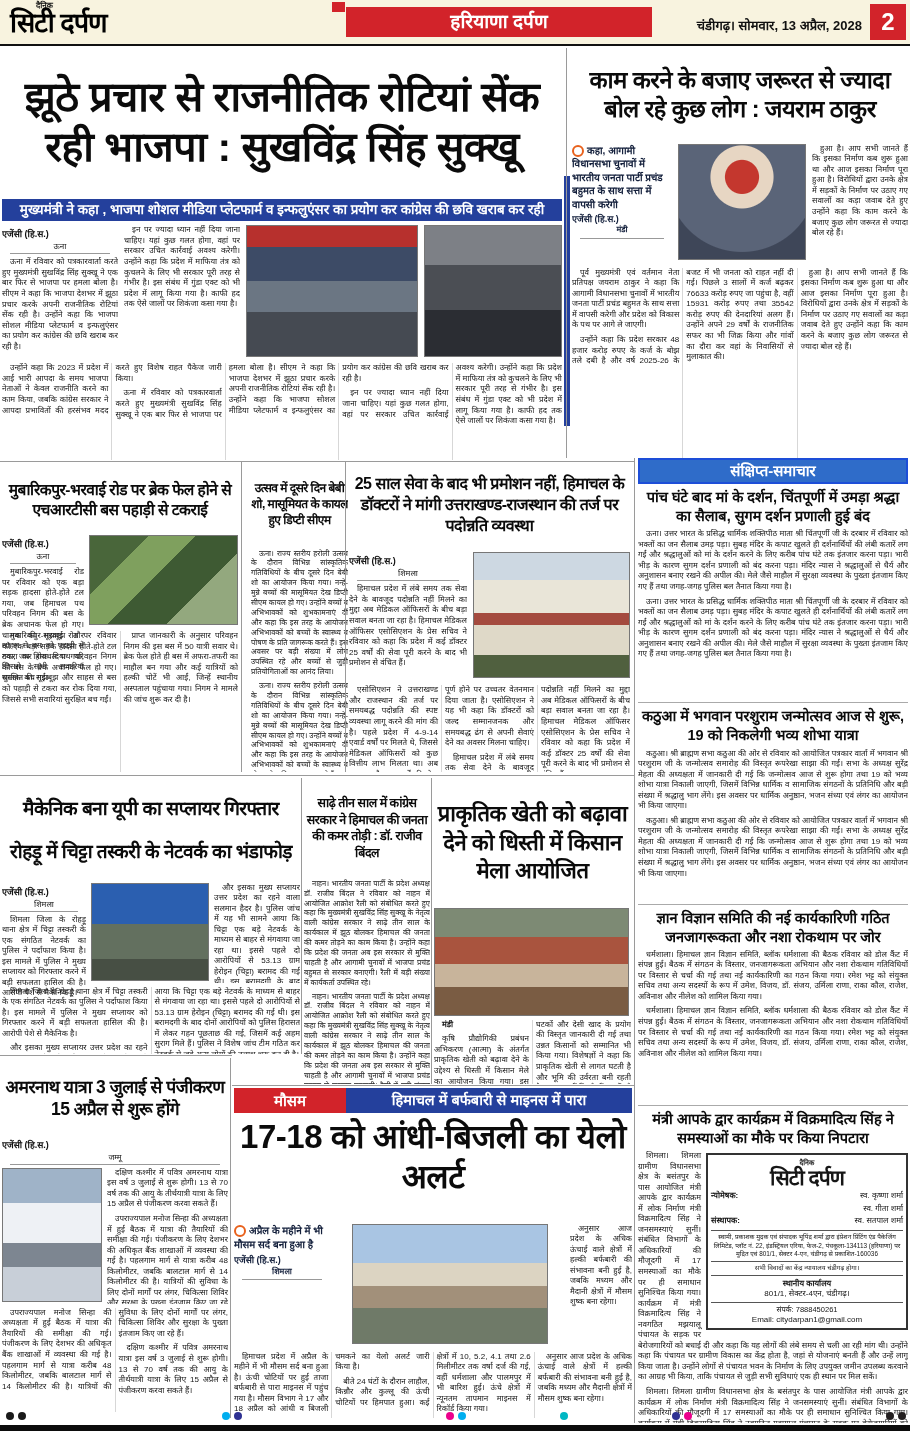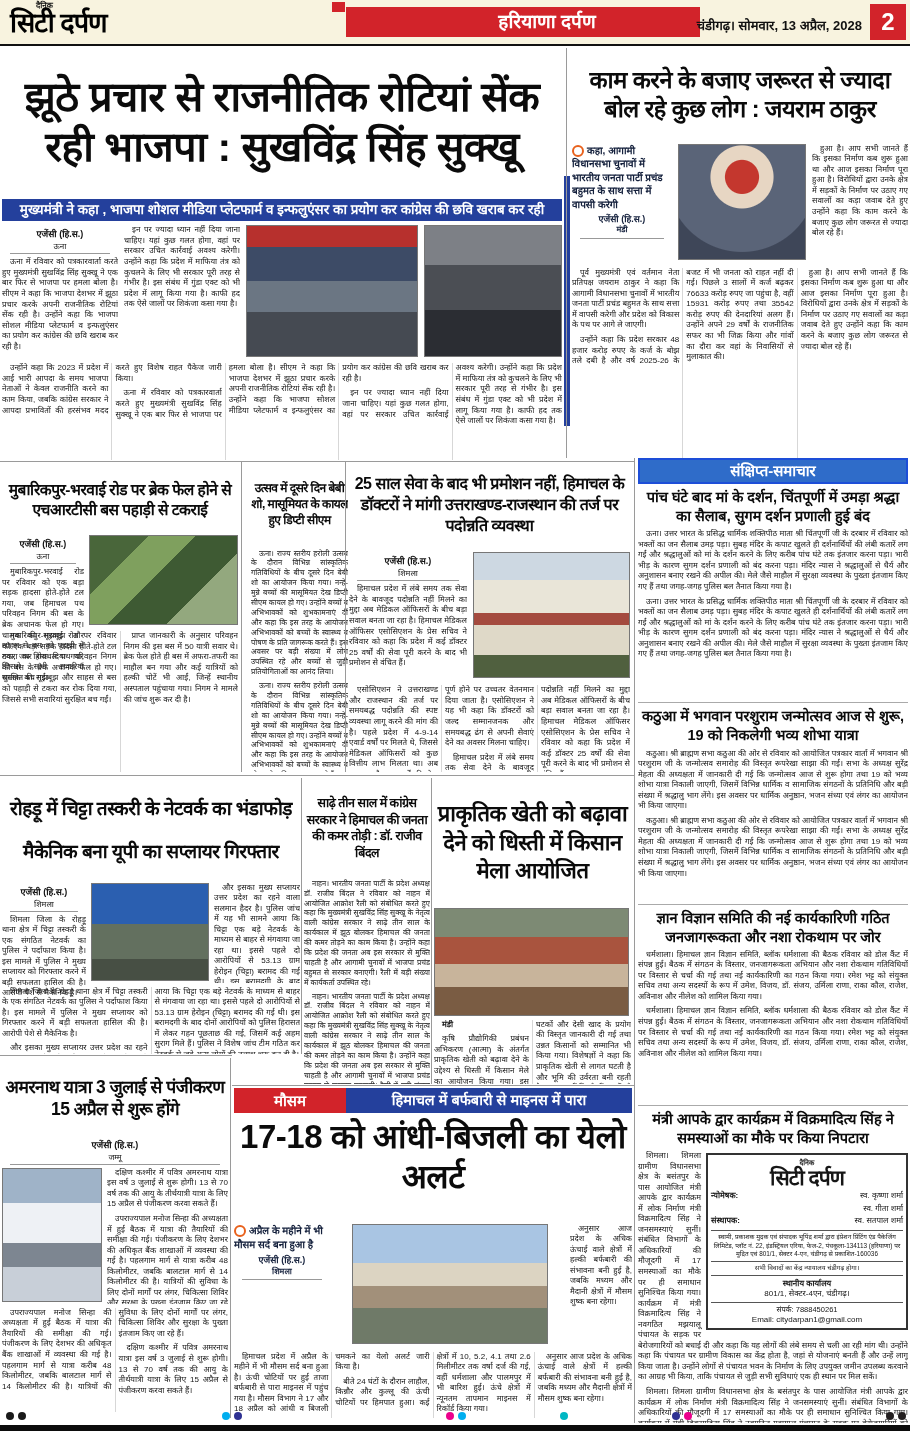--- a/index.html
+++ b/index.html
@@ -4,28 +4,28 @@
 <style>
   html,body{margin:0;padding:0;background:#e9e7e0;}
   .page{position:relative;width:910px;height:1431px;background:#ffffff;overflow:hidden;
         font-family:"Liberation Sans","DejaVu Sans",sans-serif;color:#111;}
   
   .topbar{position:absolute;left:0;top:0;width:910px;height:44px;background:#f8f3df;border-bottom:2px solid #111;}
   .brand{position:absolute;left:10px;top:2px;line-height:1;}
   .brand-top{display:block;font-size:8px;font-weight:bold;margin-left:26px;}
   .brand-name{font-size:27px;font-weight:800;letter-spacing:-1px;color:#000;}
   .edition-box{position:absolute;left:346px;top:7px;width:306px;height:30px;background:#d2232a;color:#fff;
-               font-size:19px;font-weight:800;text-align:center;line-height:30px;padding-left:48px;}
+               font-size:19px;font-weight:800;text-align:center;line-height:30px;}
   .dateline{position:absolute;right:48px;top:16px;font-size:13px;font-weight:700;}
   .pagenum{position:absolute;right:4px;top:4px;width:36px;height:36px;background:#d2232a;color:#fff;
            font-size:24px;font-weight:800;text-align:center;line-height:36px;}
   .mini-red{position:absolute;left:332px;top:2px;width:13px;height:10px;background:#d2232a;}
   
   .headline{font-weight:800;color:#0b0b0b;text-align:center;letter-spacing:-0.5px;}
-  .byline{text-align:center;font-weight:bold;font-size:9px;margin:2px 0 0;}
+  .byline{font-weight:bold;font-size:9px;margin:2px 0 0;}
   .place{text-align:center;font-size:8px;border-bottom:1px solid #999;padding-bottom:2px;margin:0 8px 3px;}
   .body{font-size:8px;line-height:1.32;text-align:justify;color:#161616;overflow:hidden;}
   .body p{margin:0 0 4px;text-indent:8px;}
   .cols2{column-count:2;column-gap:7px;column-rule:1px solid #d7d7d7;}
   .cols3{column-count:3;column-gap:7px;column-rule:1px solid #d7d7d7;}
   .cols4{column-count:4;column-gap:7px;column-rule:1px solid #d7d7d7;}
   .cols5{column-count:5;column-gap:7px;column-rule:1px solid #d7d7d7;}
   .photo{border:1px solid #777;box-sizing:border-box;}
   .h-rule{position:absolute;height:1px;background:#9a9a9a;}
   .v-rule{position:absolute;width:1px;background:#9a9a9a;}
@@ -297,22 +297,22 @@
           <div class="imp-contact">संपर्क: 7888450261</div>
           <div class="imp-email">Email: citydarpan1@gmail.com</div>
         </div>
         <p>शिमला। शिमला ग्रामीण विधानसभा क्षेत्र के बसंतपुर के पास आयोजित मंत्री आपके द्वार कार्यक्रम में लोक निर्माण मंत्री विक्रमादित्य सिंह ने जनसमस्याएं सुनीं। संबंधित विभागों के अधिकारियों की मौजूदगी में 17 समस्याओं का मौके पर ही समाधान सुनिश्चित किया गया। कार्यक्रम में मंत्री विक्रमादित्य सिंह ने नवगठित मझयालू पंचायत के सड़क पर बेरोजगारियों को बधाई दी और कहा कि यह लोगों की लंबे समय से चली आ रही मांग थी। उन्होंने कहा कि पंचायत घर ग्रामीण विकास का केंद्र होता है, जहां से योजनाएं बनती हैं और उन्हें लागू किया जाता है। उन्होंने लोगों से पंचायत भवन के निर्माण के लिए उपयुक्त जमीन उपलब्ध करवाने का आग्रह भी किया, ताकि पंचायत से जुड़ी सभी सुविधाएं एक ही स्थान पर मिल सकें।</p>
         <p>शिमला। शिमला ग्रामीण विधानसभा क्षेत्र के बसंतपुर के पास आयोजित मंत्री आपके द्वार कार्यक्रम में लोक निर्माण मंत्री विक्रमादित्य सिंह ने जनसमस्याएं सुनीं। संबंधित विभागों के अधिकारियों की मौजूदगी में 17 समस्याओं का मौके पर ही समाधान सुनिश्चित किया गया। कार्यक्रम में मंत्री विक्रमादित्य सिंह ने नवगठित मझयालू पंचायत के सड़क पर बेरोजगारियों को बधाई दी और कहा कि यह लोगों की लंबे समय से चली आ रही मांग थी। उन्होंने कहा कि पंचायत घर ग्रामीण विकास का केंद्र होता है, जहां से योजनाएं बनती हैं और उन्हें लागू किया जाता है। उन्होंने लोगों से पंचायत भवन के निर्माण के लिए उपयुक्त जमीन उपलब्ध करवाने का आग्रह भी किया, ताकि पंचायत से जुड़ी सभी सुविधाएं एक ही स्थान पर मिल सकें।</p>
       </div>
     </div>
   </aside>
 
   <section class="rohru">
+    <h3 class="headline">मैकेनिक बना यूपी का सप्लायर गिरफ्तार</h3>
     <h3 class="headline">रोहड़ू में चिट्टा तस्करी के नेटवर्क का भंडाफोड़</h3>
-    <h3 class="headline">मैकेनिक बना यूपी का सप्लायर गिरफ्तार</h3>
     <div class="roh-row">
       <div class="roh-left">
         <div class="byline">एजेंसी (हि.स.)</div>
         <div class="place">शिमला</div>
         <div class="body">
             <p>शिमला जिला के रोहड़ू थाना क्षेत्र में चिट्टा तस्करी के एक संगठित नेटवर्क का पुलिस ने पर्दाफाश किया है। इस मामले में पुलिस ने मुख्य सप्लायर को गिरफ्तार करने में बड़ी सफलता हासिल की है। आरोपी पेशे से मैकेनिक है।</p>
           </div>
       </div>
       <div class="photo photo-rohru"></div>
       <div class="roh-right body">

